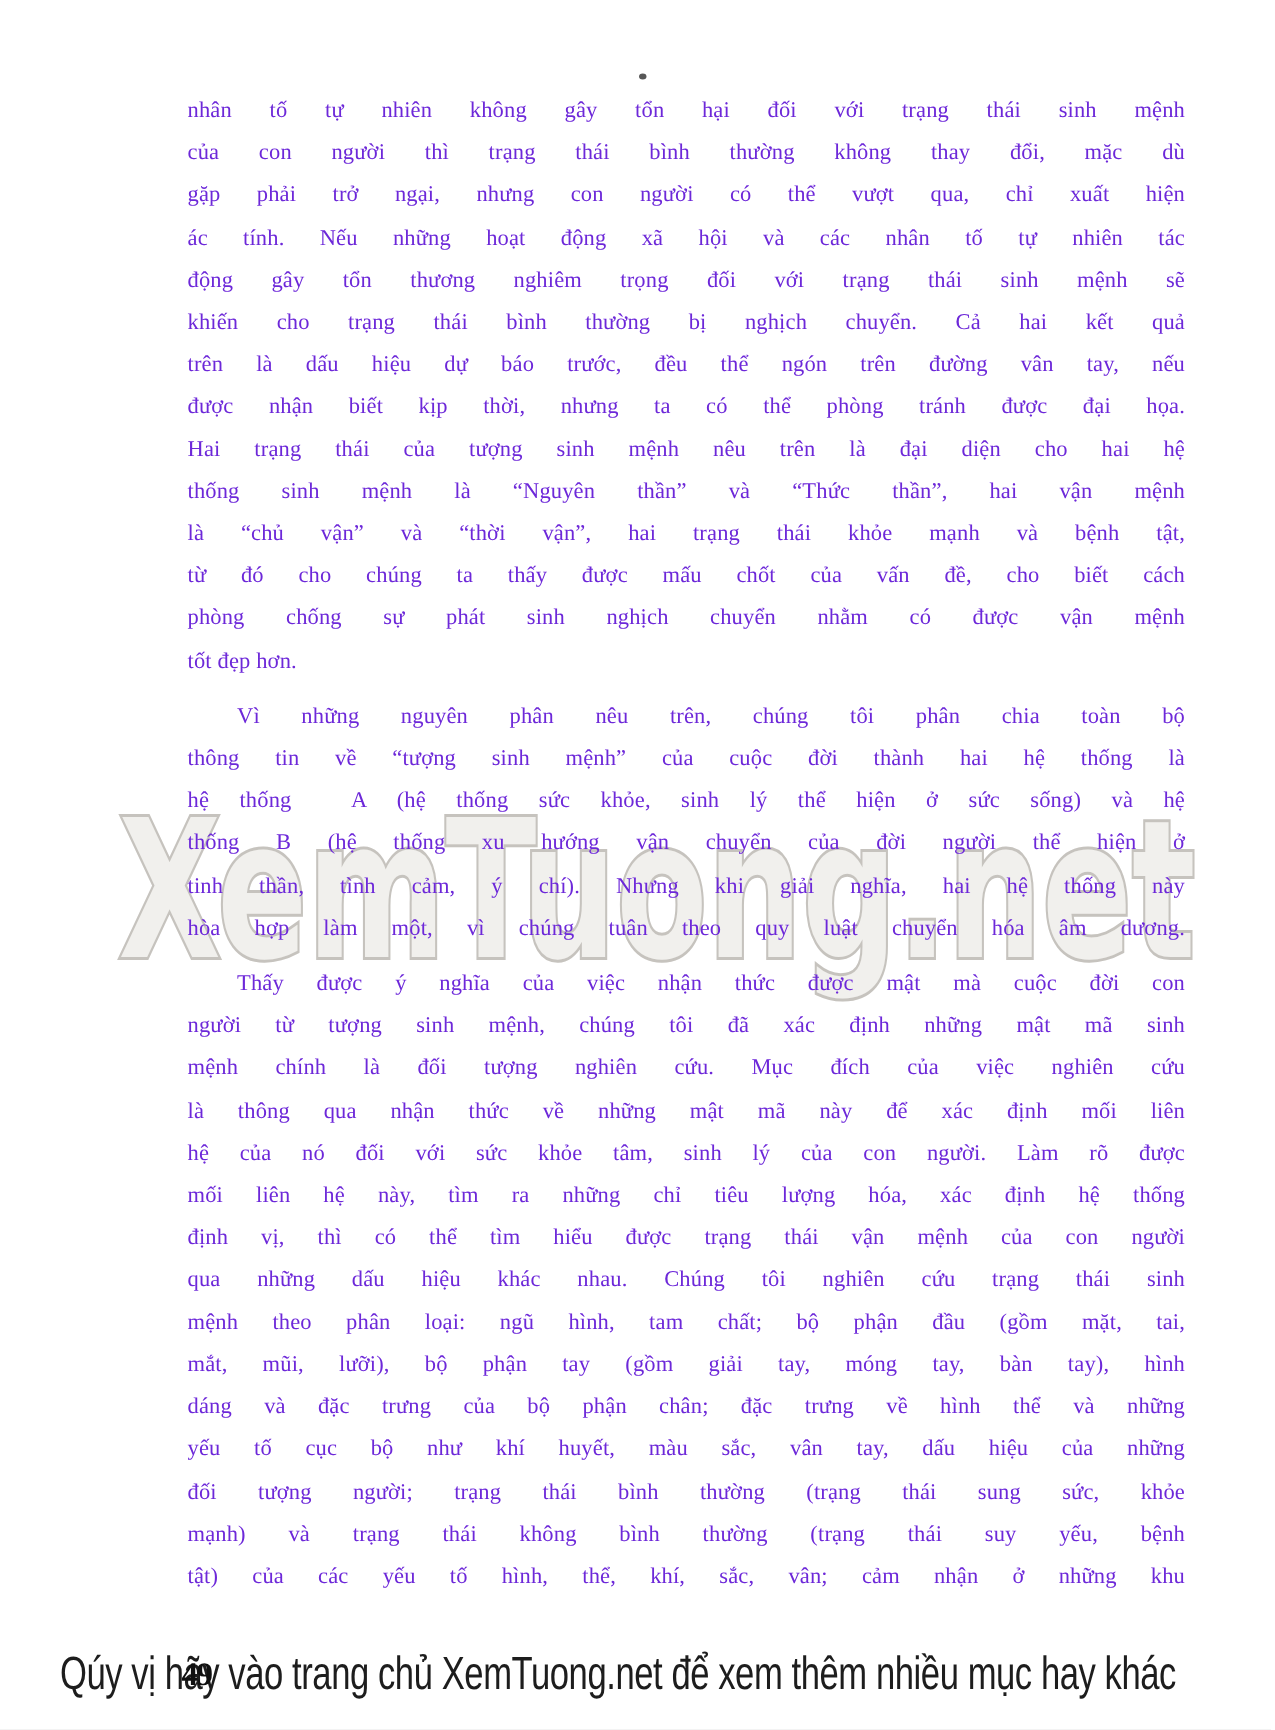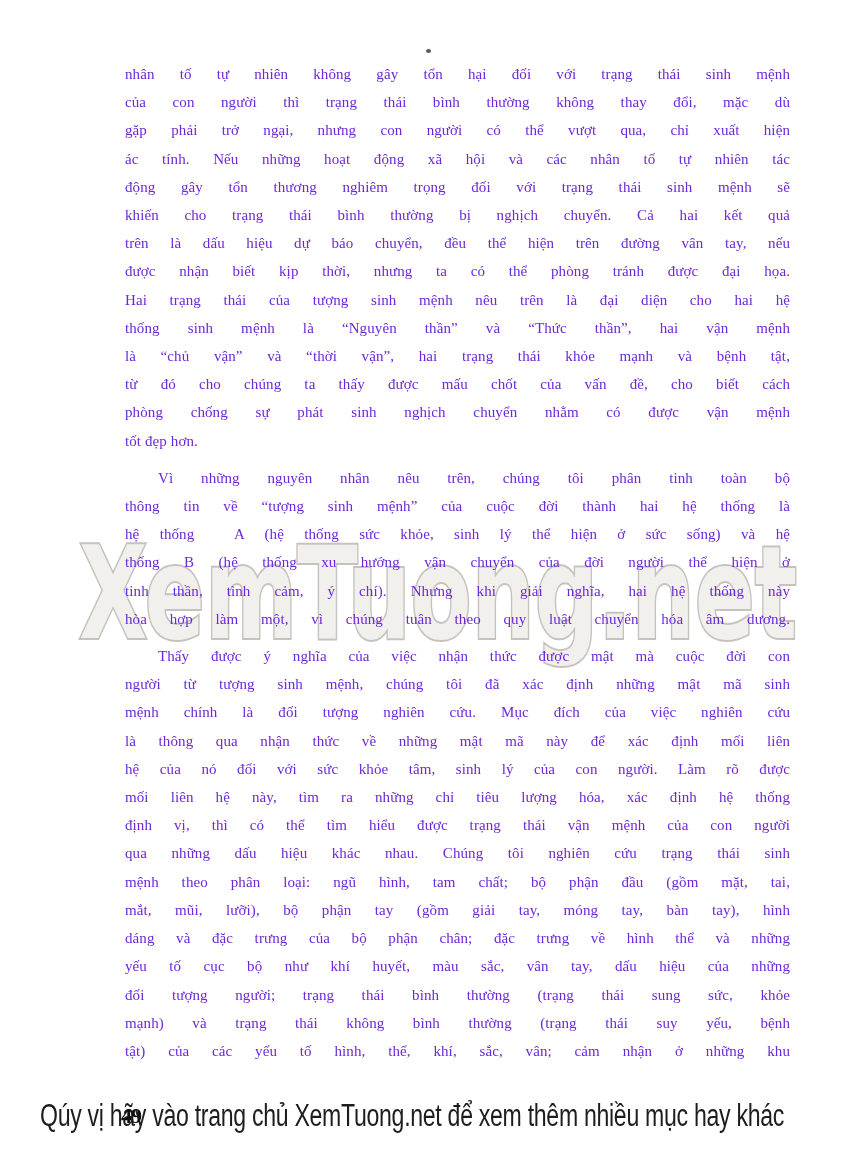--- a/index.html
+++ b/index.html
@@ -71,31 +71,31 @@
   </svg>
 
   <div class="body-text" id="bodyText">
       <div class="para">
         <div class="line">nhân tố tự nhiên không gây tổn hại đối với trạng thái sinh mệnh</div>
         <div class="line">của con người thì trạng thái bình thường không thay đổi, mặc dù</div>
         <div class="line">gặp phải trở ngại, nhưng con người có thể vượt qua, chỉ xuất hiện</div>
         <div class="line">ác tính. Nếu những hoạt động xã hội và các nhân tố tự nhiên tác</div>
         <div class="line">động gây tổn thương nghiêm trọng đối với trạng thái sinh mệnh sẽ</div>
         <div class="line">khiến cho trạng thái bình thường bị nghịch chuyển. Cả hai kết quả</div>
-        <div class="line">trên là dấu hiệu dự báo chuyển, đều thể hiện trên đường vân tay, nếu</div>
+        <div class="line">trên là dấu hiệu dự báo trước, đều thể ngón trên đường vân tay, nếu</div>
         <div class="line">được nhận biết kịp thời, nhưng ta có thể phòng tránh được đại họa.</div>
         <div class="line">Hai trạng thái của tượng sinh mệnh nêu trên là đại diện cho hai hệ</div>
         <div class="line">thống sinh mệnh là “Nguyên thần” và “Thức thần”, hai vận mệnh</div>
         <div class="line">là “chủ vận” và “thời vận”, hai trạng thái khỏe mạnh và bệnh tật,</div>
         <div class="line">từ đó cho chúng ta thấy được mấu chốt của vấn đề, cho biết cách</div>
         <div class="line">phòng chống sự phát sinh nghịch chuyển nhằm có được vận mệnh</div>
         <div class="line short-last">tốt đẹp hơn.</div>
       </div>
       <div class="para indent">
-        <div class="line">Vì những nguyên nhân nêu trên, chúng tôi phân tinh toàn bộ</div>
+        <div class="line">Vì những nguyên phân nêu trên, chúng tôi phân chia toàn bộ</div>
         <div class="line">thông tin về “tượng sinh mệnh” của cuộc đời thành hai hệ thống là</div>
         <div class="line">hệ thống&nbsp; A (hệ thống sức khỏe, sinh lý thể hiện ở sức sống) và hệ</div>
         <div class="line">thống B (hệ thống xu hướng vận chuyển của đời người thể hiện ở</div>
         <div class="line">tinh thần, tình cảm, ý chí). Nhưng khi giải nghĩa, hai hệ thống này</div>
         <div class="line">hòa hợp làm một, vì chúng tuân theo quy luật chuyển hóa âm dương.</div>
       </div>
       <div class="para indent">
         <div class="line">Thấy được ý nghĩa của việc nhận thức được mật mà cuộc đời con</div>
         <div class="line">người từ tượng sinh mệnh, chúng tôi đã xác định những mật mã sinh</div>
         <div class="line">mệnh chính là đối tượng nghiên cứu. Mục đích của việc nghiên cứu</div>

